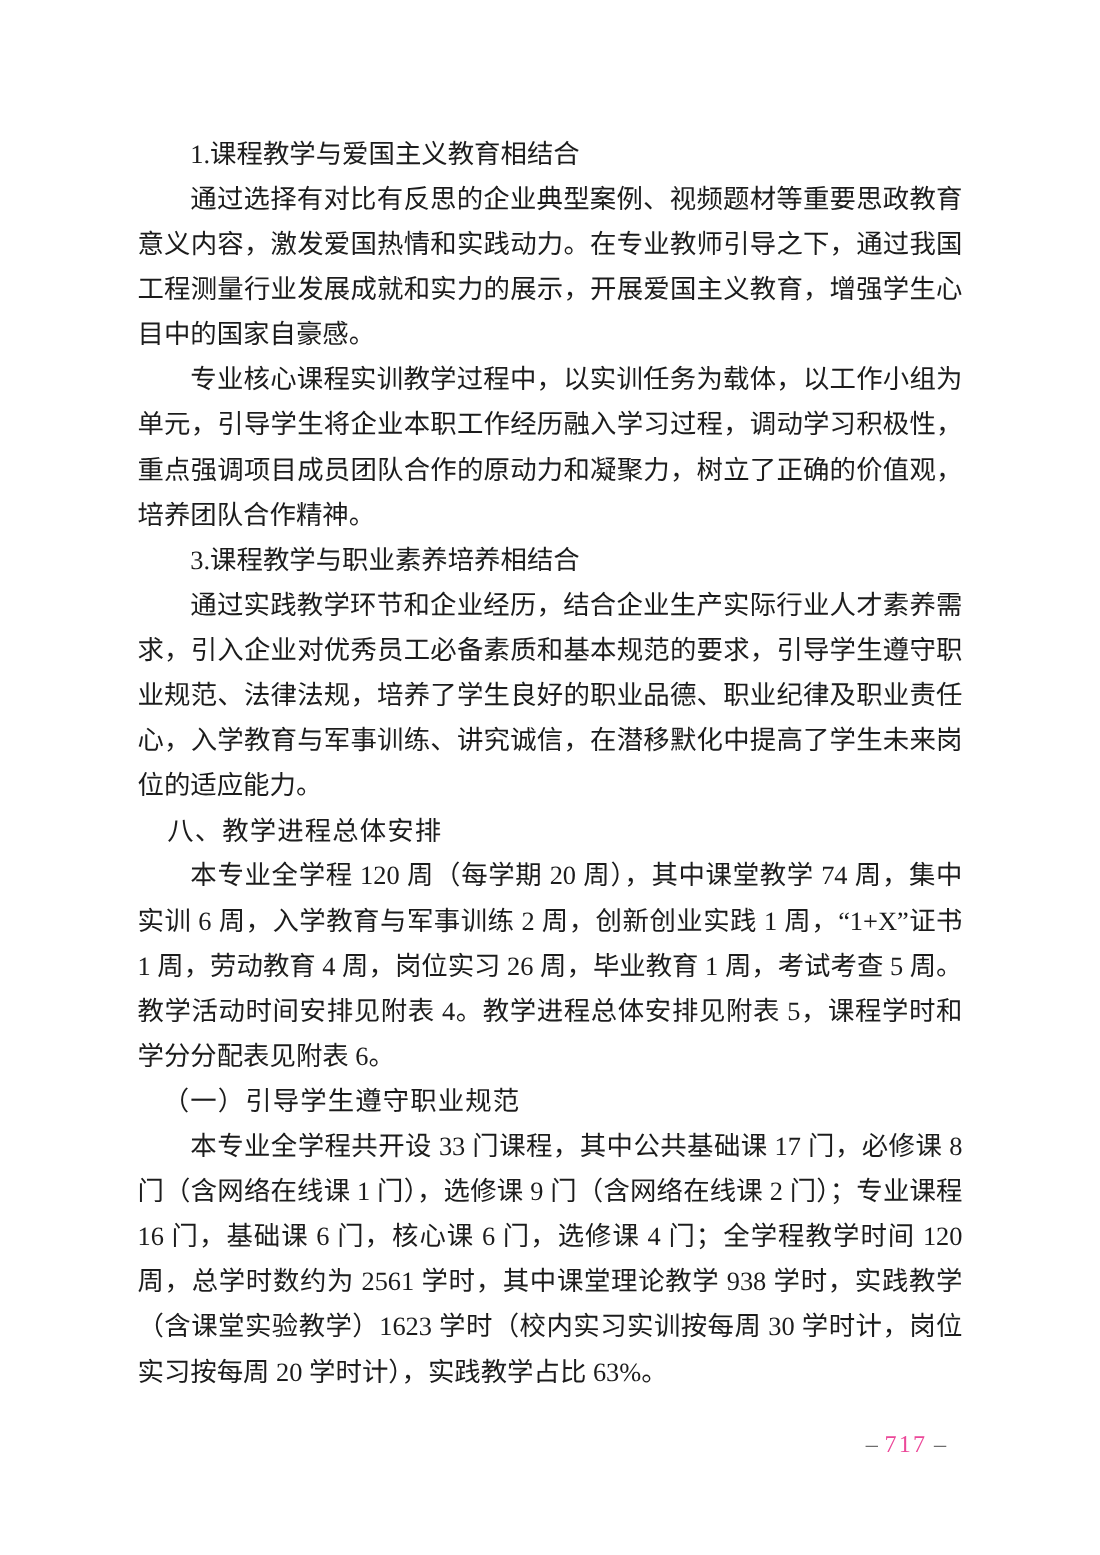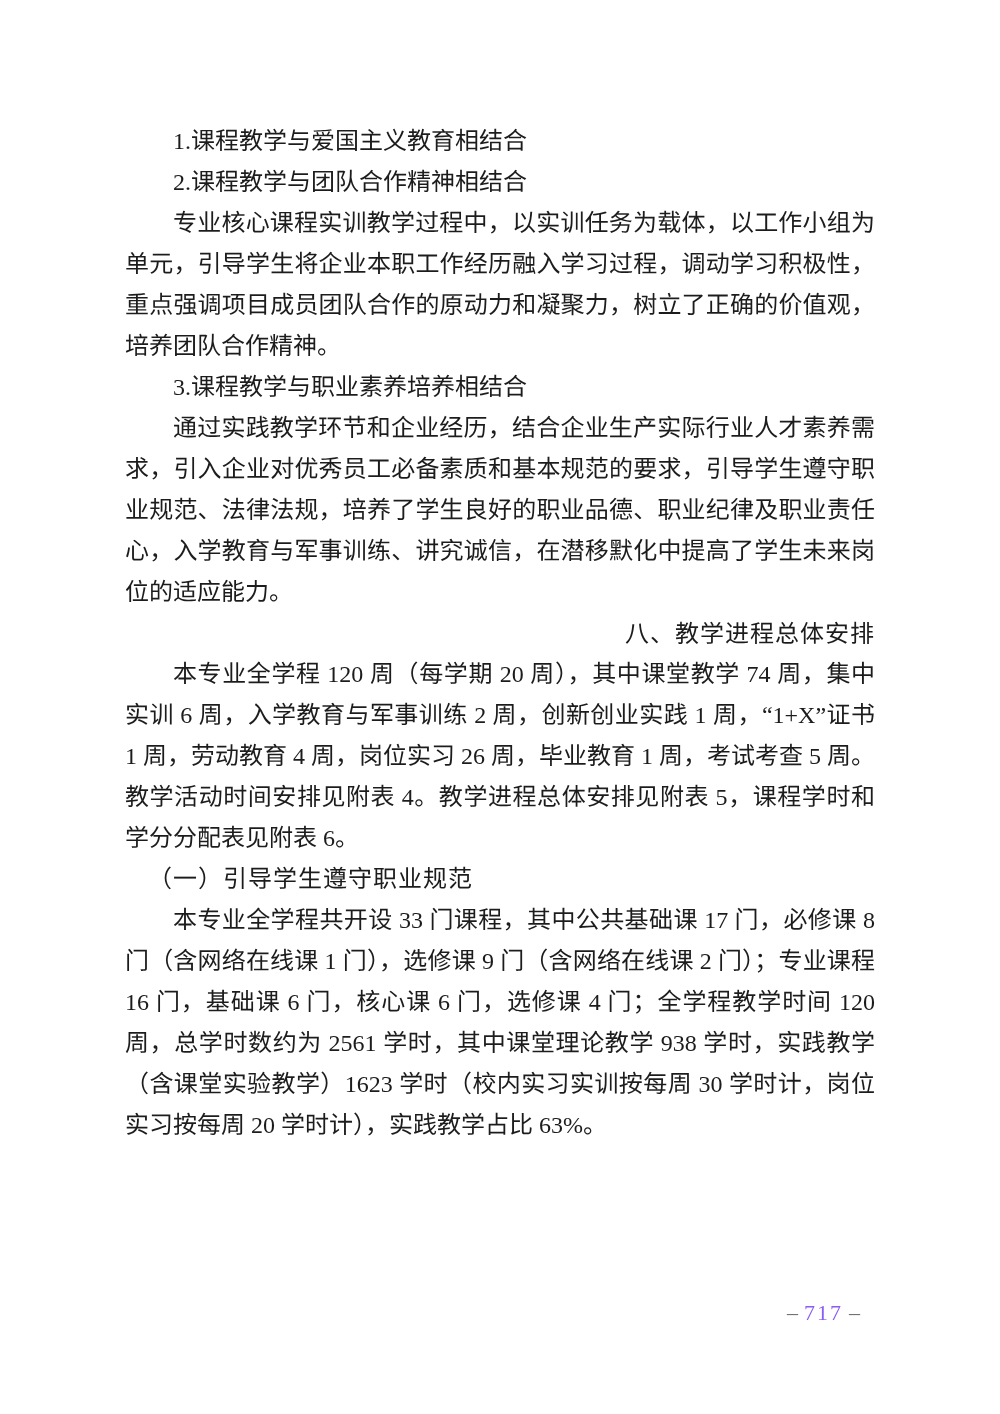--- a/index.html
+++ b/index.html
@@ -32,46 +32,45 @@
   .para, .item-head {
     text-align: justify;
     text-justify: inter-ideograph;
     text-indent: 48px;
   }
   .sec-head {
     font-family: "Liberation Sans", "DejaVu Sans", sans-serif;
     font-weight: bold;
     text-indent: 27px;
     letter-spacing: 1px;
-    text-align: right;
   }
   .sub-head {
     font-family: "Liberation Serif", "DejaVu Serif", serif;
     font-weight: bold;
     text-indent: 23px;
     letter-spacing: 1px;
   }
   .footer {
     position: absolute;
     top: 1298px;
     right: 134px;
     font-size: 22px;
     line-height: 30px;
     font-family: "Liberation Serif", "DejaVu Serif", serif;
   }
   .footer .dash { color: #6a6a6a; padding: 0 6px; }
-  .footer .num  { color: #8b5cf6; letter-spacing: 2px; }
+  .footer .num  { color: #ec4899; letter-spacing: 2px; }
 </style>
 </head>
 <body>
 
 <div class="page">
   <div class="content">
     <p class="item-head">1.课程教学与爱国主义教育相结合</p>
-    <p class="item-head">2.课程教学与团队合作精神相结合</p>
+    <p class="para">通过选择有对比有反思的企业典型案例、视频题材等重要思政教育意义内容，激发爱国热情和实践动力。在专业教师引导之下，通过我国工程测量行业发展成就和实力的展示，开展爱国主义教育，增强学生心目中的国家自豪感。</p>
     <p class="para">专业核心课程实训教学过程中，以实训任务为载体，以工作小组为单元，引导学生将企业本职工作经历融入学习过程，调动学习积极性，重点强调项目成员团队合作的原动力和凝聚力，树立了正确的价值观，培养团队合作精神。</p>
     <p class="item-head">3.课程教学与职业素养培养相结合</p>
     <p class="para">通过实践教学环节和企业经历，结合企业生产实际行业人才素养需求，引入企业对优秀员工必备素质和基本规范的要求，引导学生遵守职业规范、法律法规，培养了学生良好的职业品德、职业纪律及职业责任心，入学教育与军事训练、讲究诚信，在潜移默化中提高了学生未来岗位的适应能力。</p>
     <h2 class="sec-head">八、教学进程总体安排</h2>
     <p class="para">本专业全学程 120 周（每学期 20 周），其中课堂教学 74 周，集中实训 6 周，入学教育与军事训练 2 周，创新创业实践 1 周，“1+X”证书 1 周，劳动教育 4 周，岗位实习 26 周，毕业教育 1 周，考试考查 5 周。教学活动时间安排见附表 4。教学进程总体安排见附表 5，课程学时和学分分配表见附表 6。</p>
     <h3 class="sub-head">（一）引导学生遵守职业规范</h3>
     <p class="para">本专业全学程共开设 33 门课程，其中公共基础课 17 门，必修课 8 门（含网络在线课 1 门），选修课 9 门（含网络在线课 2 门）；专业课程 16 门，基础课 6 门，核心课 6 门，选修课 4 门；全学程教学时间 120 周，总学时数约为 2561 学时，其中课堂理论教学 938 学时，实践教学（含课堂实验教学）1623 学时（校内实习实训按每周 30 学时计，岗位实习按每周 20 学时计），实践教学占比 63%。</p>
   </div>
 
   <div class="footer">

